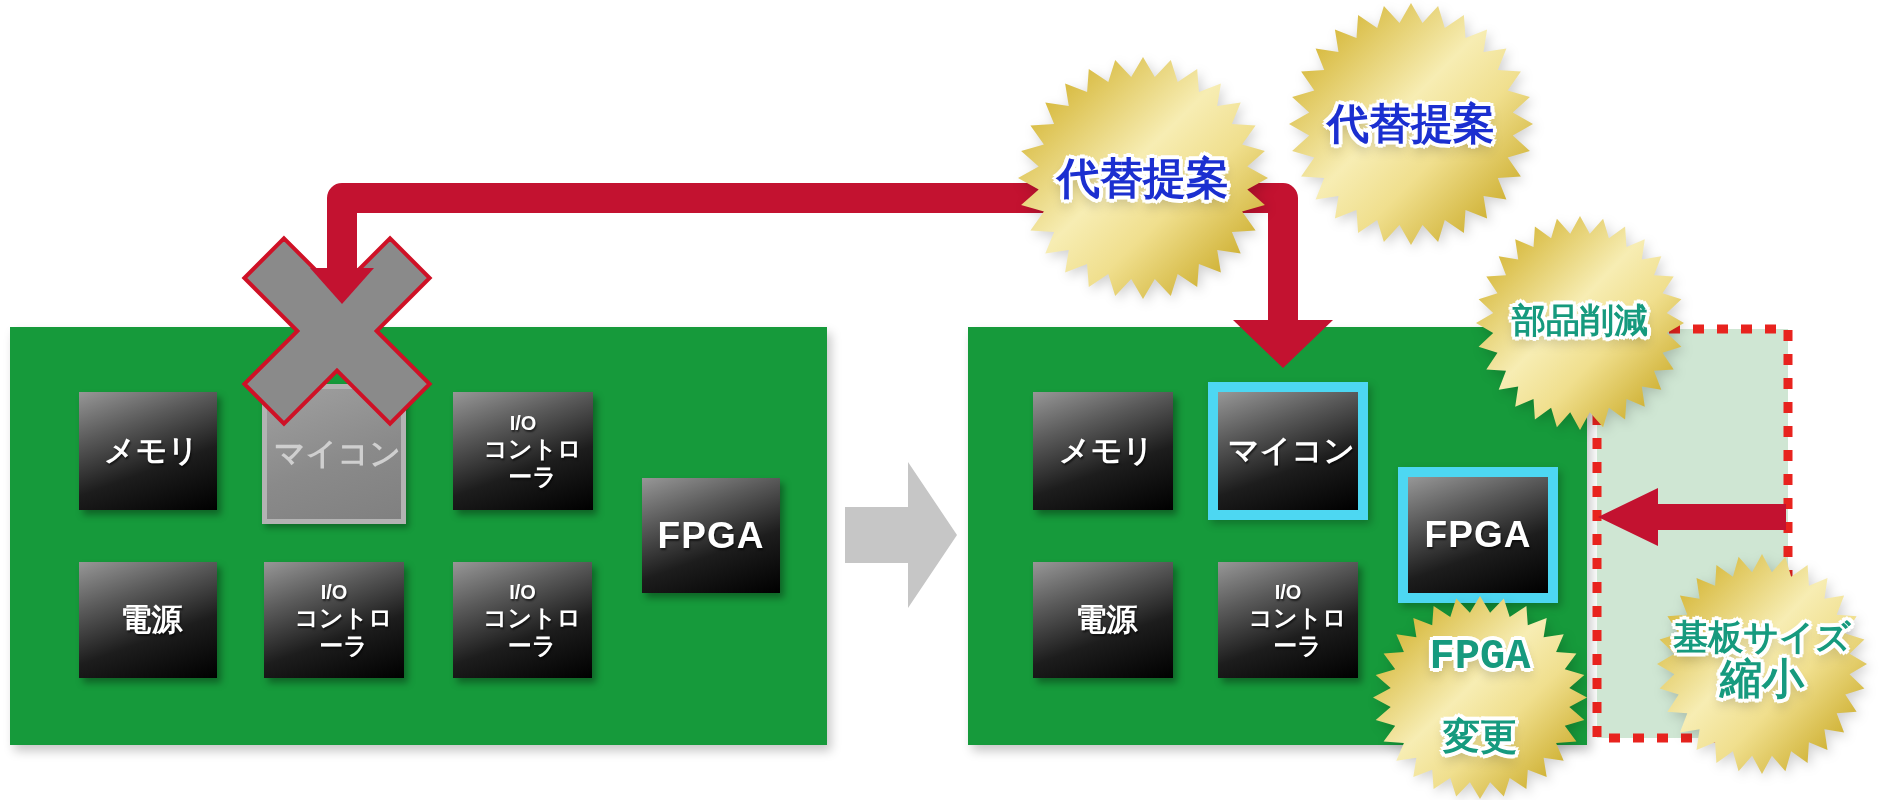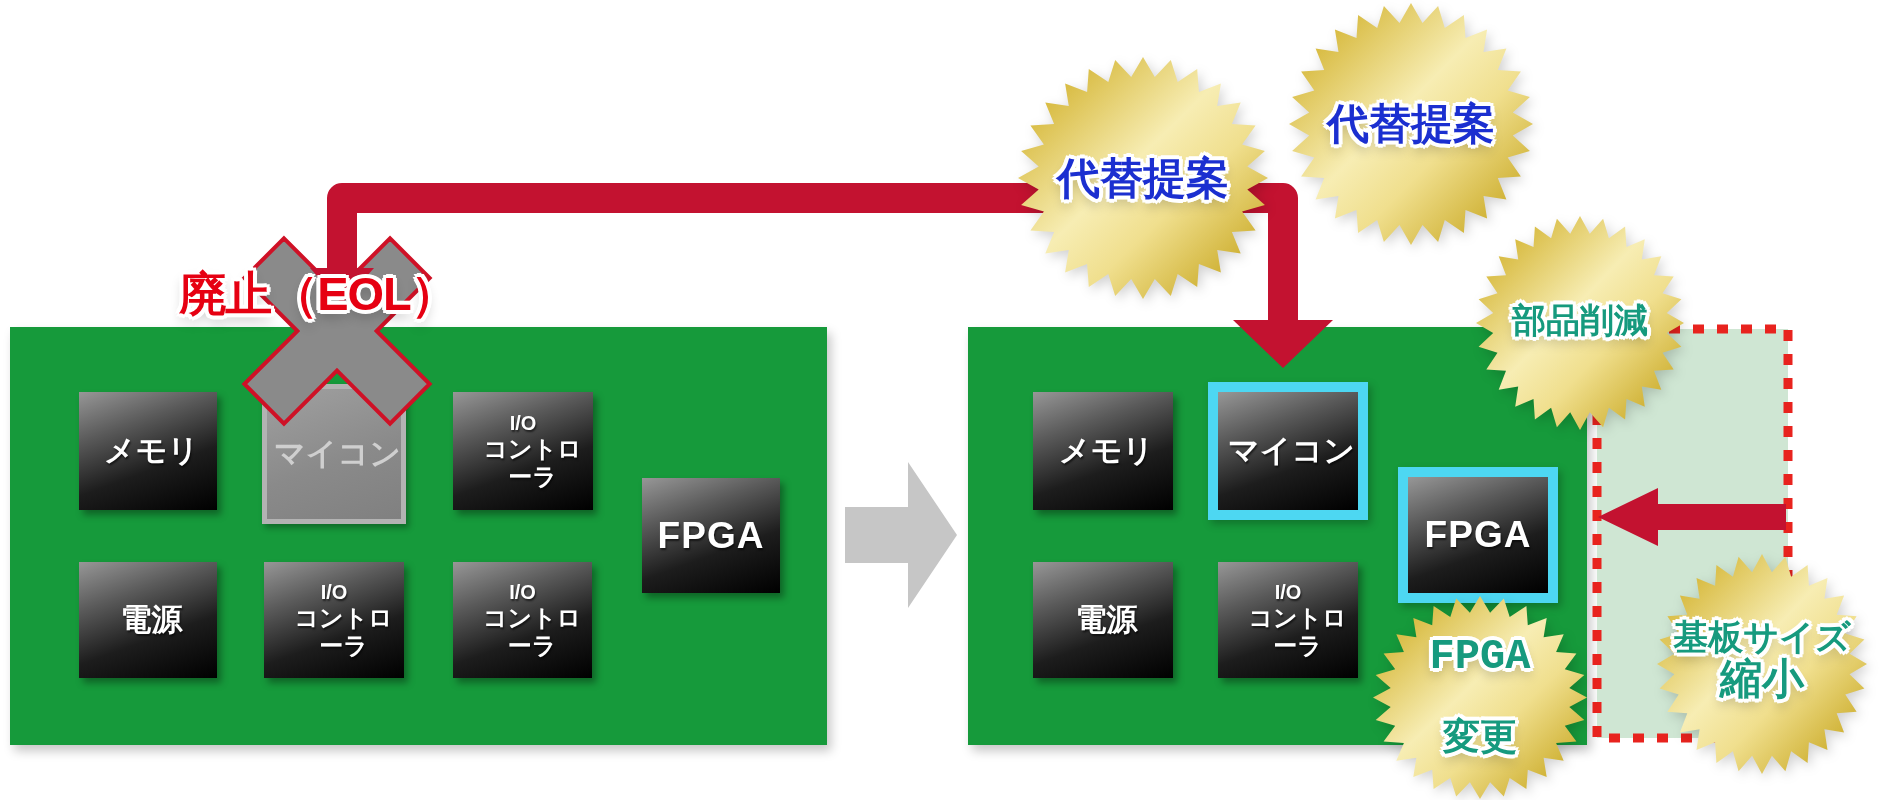--- a/index.html
+++ b/index.html
@@ -112,21 +112,20 @@
       <path d="M342 272 V198 H1283 V322" fill="none" stroke="var(--arrow-red)" stroke-width="30" stroke-linejoin="round" stroke-linecap="butt"></path>
       <polygon points="310,268 374,268 342,304" fill="var(--arrow-red)"></polygon>
       <polygon points="1233,320 1333,320 1283,368" fill="var(--arrow-red)"></polygon>
     </g>
 
     <polygon points="845,507 908,507 908,462 957,535 908,608 908,563 845,563" fill="#c6c6c6"></polygon>
 
     <polygon points="1786,504 1658,504 1658,488 1598,517 1658,546 1658,530 1786,530" fill="var(--arrow-red)"></polygon>
   </svg>
 
-  <div id="eol-label" class="outlined">廃止（EOL）</div>
 
   <div class="badge" style="left:1017px;top:56px;width:252px;height:244px;">
     <svg width="252" height="244">
         <defs>
           <linearGradient id="gold0" x1="0" y1="0" x2="1" y2="1">
             <stop offset="0" stop-color="#c9a30b"></stop>
             <stop offset="0.45" stop-color="#f7edb3"></stop>
             <stop offset="0.62" stop-color="#f0df8e"></stop>
             <stop offset="1" stop-color="#bd9803"></stop>
           </linearGradient>

